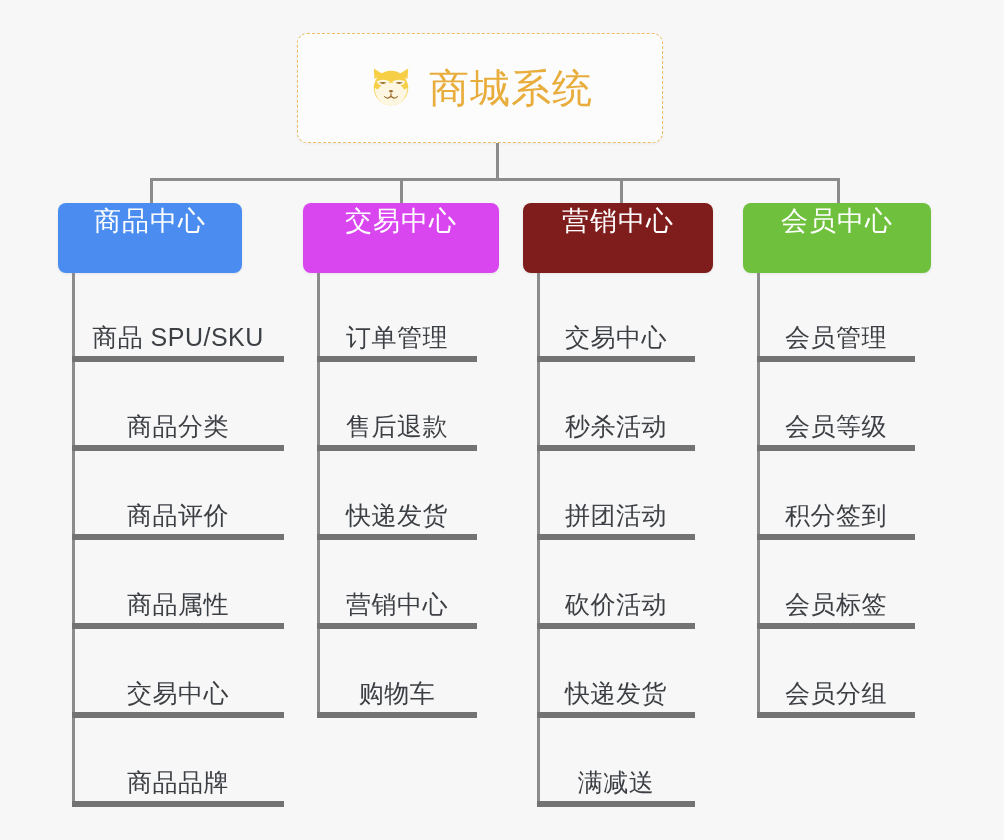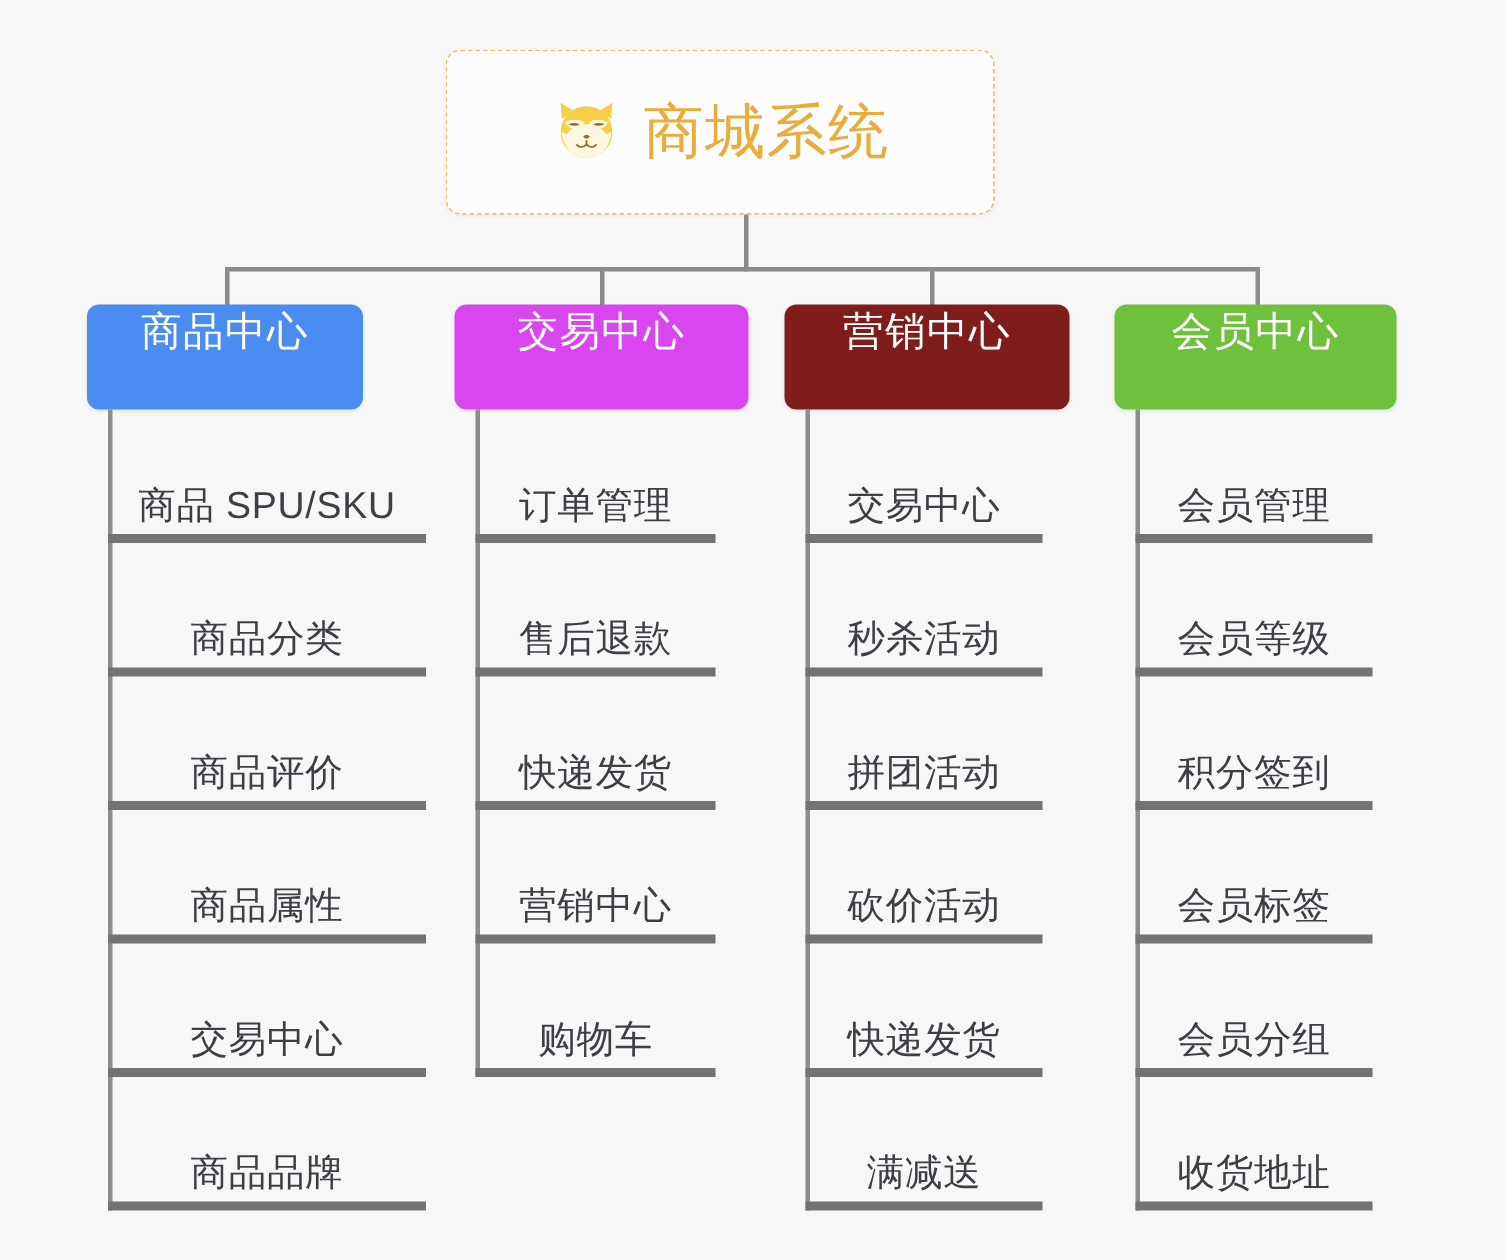--- a/index.html
+++ b/index.html
@@ -257,19 +257,16 @@
         </li>
       <li class="leaf">
           <span class="leaf-label">积分签到</span>
         </li>
       <li class="leaf">
           <span class="leaf-label">会员标签</span>
         </li>
       <li class="leaf">
           <span class="leaf-label">会员分组</span>
         </li>
-      <li class="leaf">
-          <span class="leaf-label">收货地址</span>
-        </li>
     </ul>
   </div>
 
 </div>
 
 </body></html>

